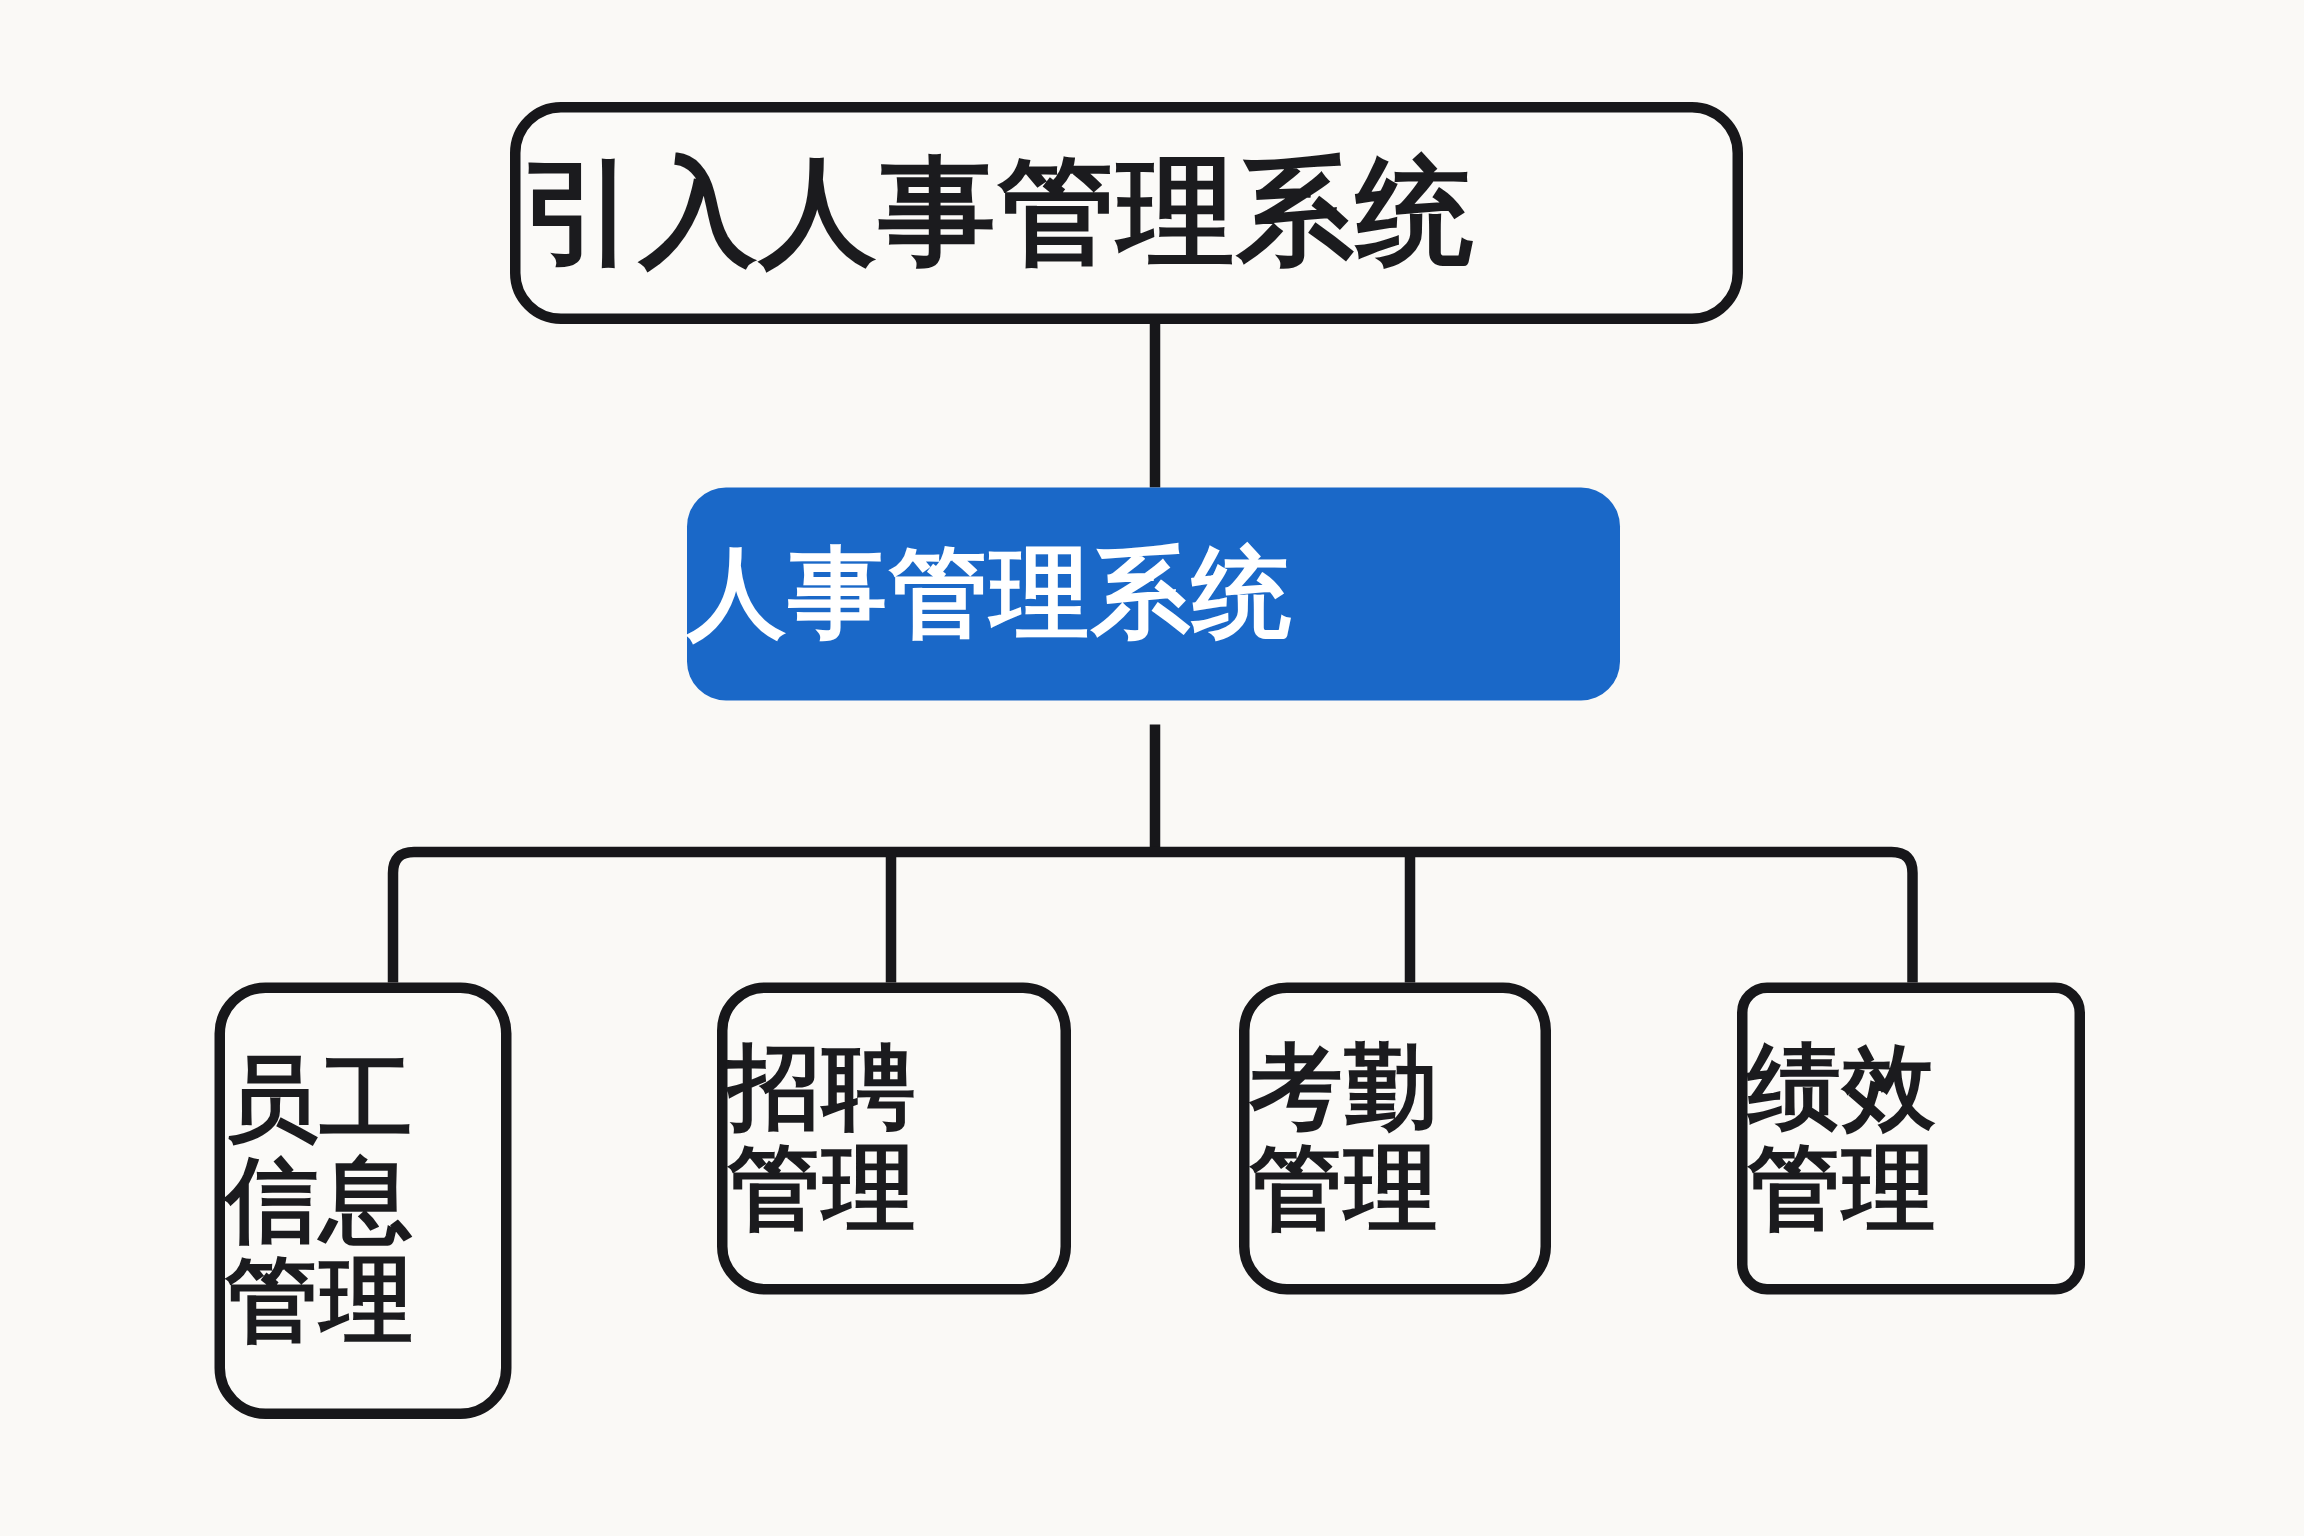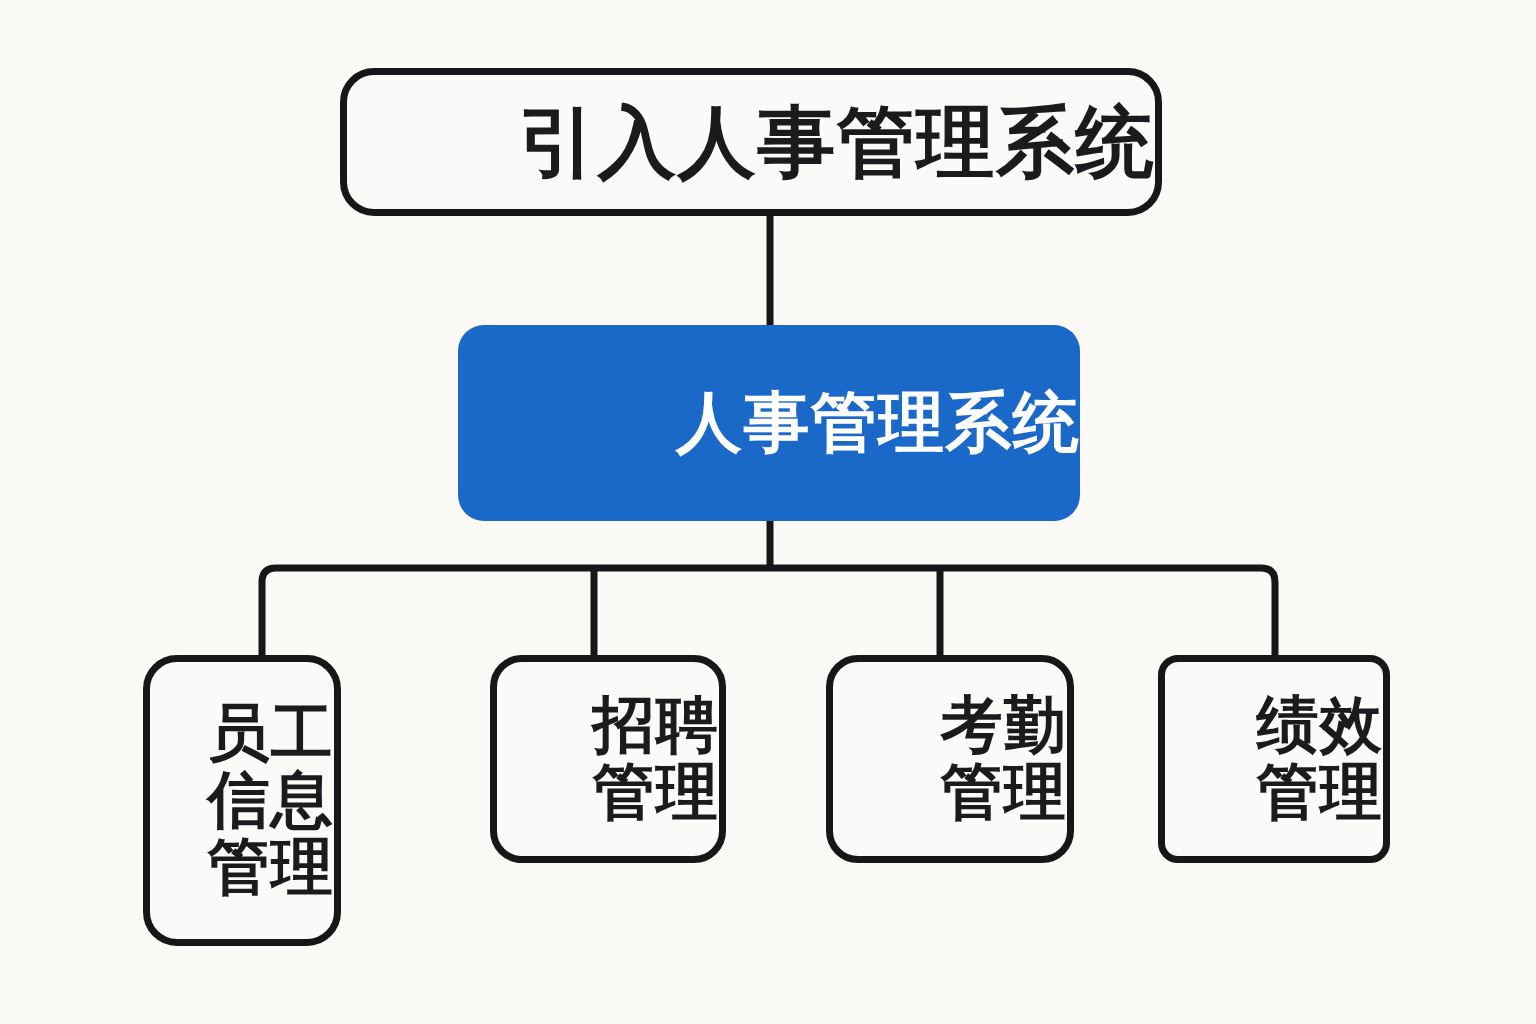--- a/index.html
+++ b/index.html
@@ -17,21 +17,21 @@
     position: relative;
     width: 1536px;
     height: 1024px;
     background: #faf9f6;
   }
   .node {
     position: absolute;
     box-sizing: border-box;
     display: flex;
     align-items: center;
-    justify-content: flex-end;
+    justify-content: flex-start;
     text-align: center;
     line-height: 1.08;
     letter-spacing: 0.02em;
     z-index: 3;
   }
   .node-outline {
     background: #fbfaf8;
     border: 7px solid #17171a;
     color: #1b1b1e;
     font-weight: 700;
@@ -49,46 +49,45 @@
     width: 822px;
     height: 148px;
     border-radius: 34px;
     font-size: 78px;
   }
   
   #node-system {
     left: 458px;
     top: 325px;
     width: 622px;
-    height: 196px;
+    height: 142px;
     border-radius: 26px;
     font-size: 66px;
   }
   
   #node-leaf-0 {
     left: 143px;
     top: 655px;
     width: 198px;
     height: 291px;
     border-radius: 34px;
     font-size: 62px;
   }
   #node-leaf-1 {
     left: 478px;
     top: 655px;
     width: 236px;
     height: 208px;
     border-radius: 32px;
     font-size: 62px;
-    margin-left: 12px;
   }
   #node-leaf-2 {
     left: 826px;
     top: 655px;
-    width: 248px;
+    width: 208px;
     height: 208px;
     border-radius: 32px;
     font-size: 62px;
   }
   #node-leaf-3 {
     left: 1158px;
     top: 655px;
     width: 232px;
     height: 208px;
     border-radius: 20px;

